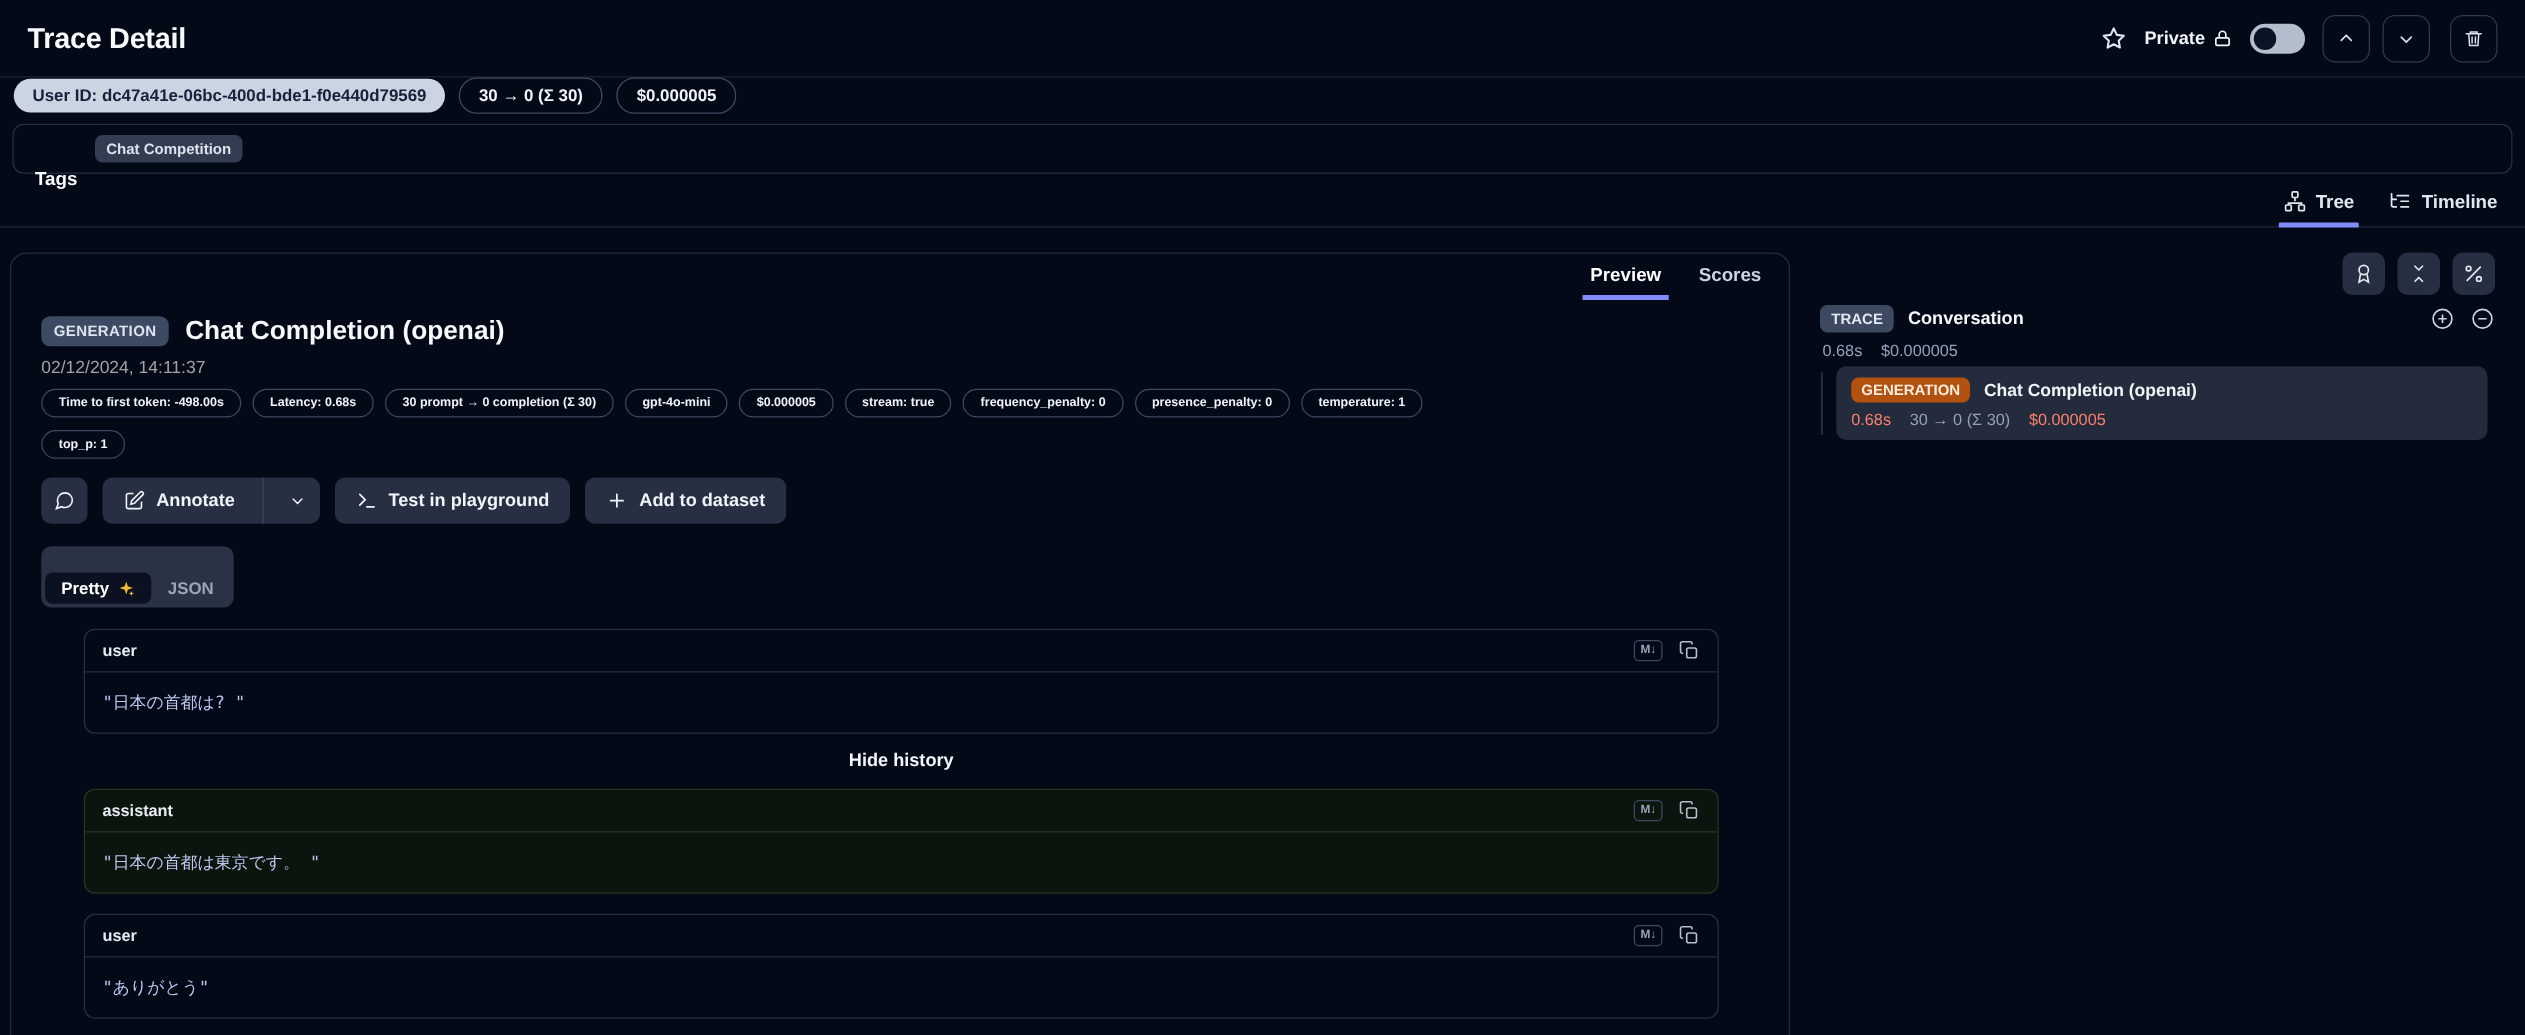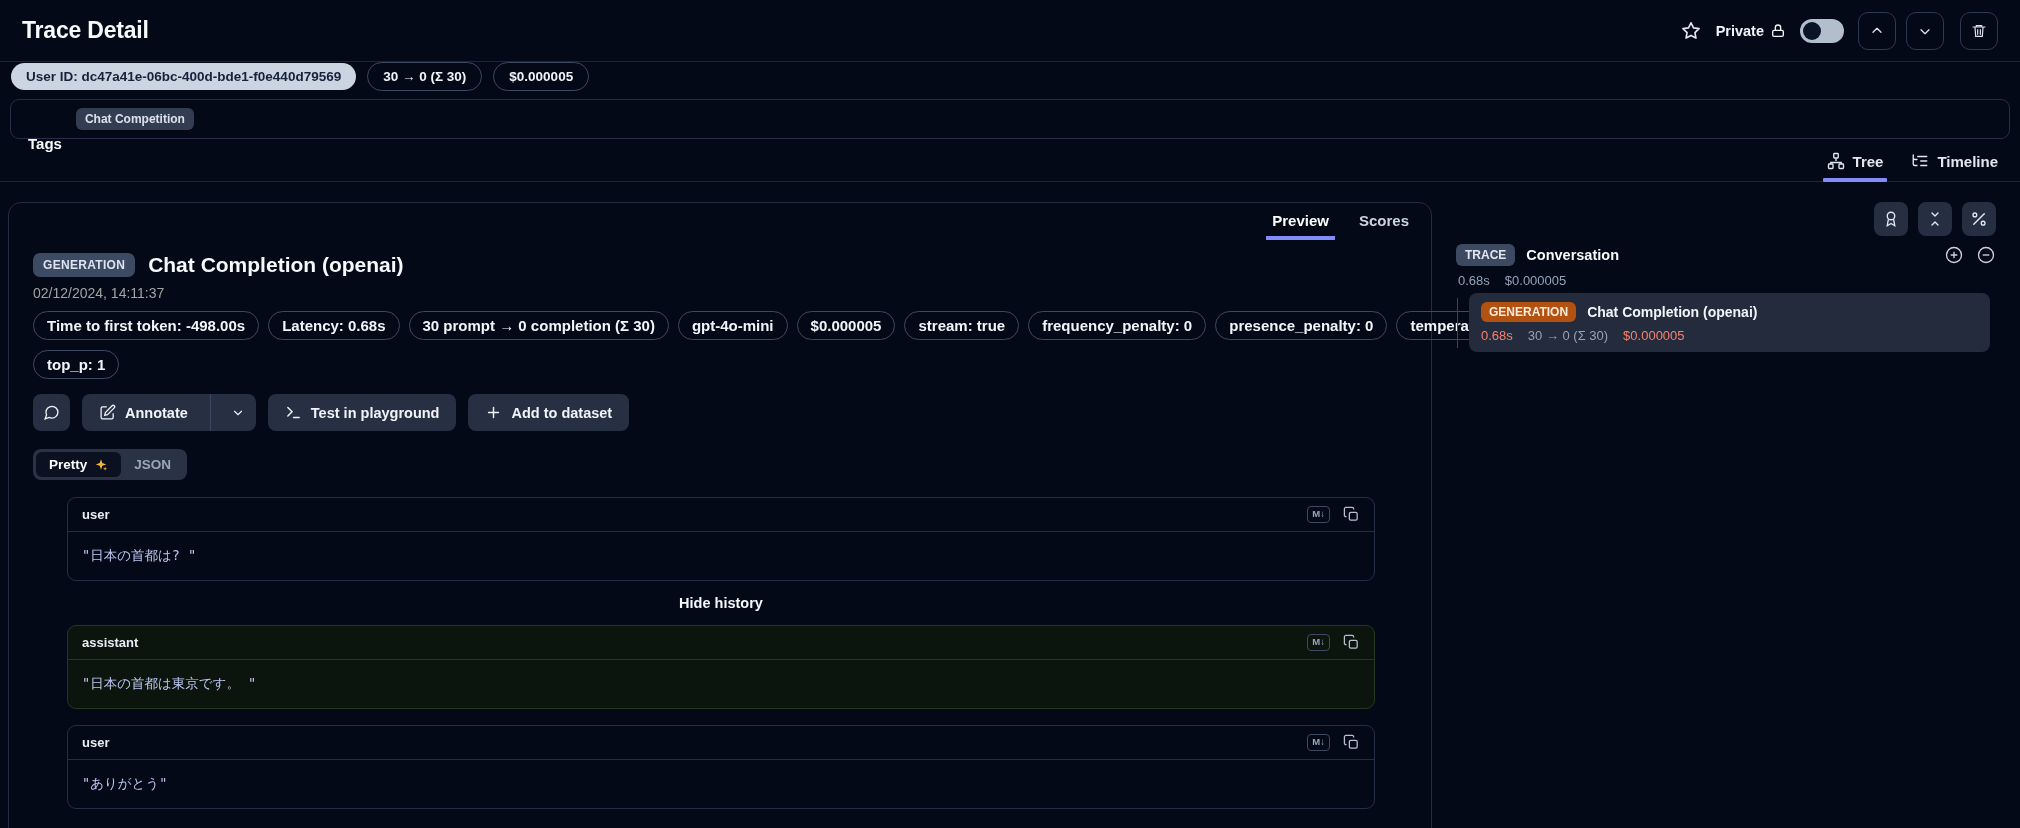--- a/index.html
+++ b/index.html
@@ -58,36 +58,36 @@
   .ptab.active{color:#ffffff;}
   .ptab.active::after{content:"";position:absolute;left:-6px;right:-6px;bottom:-2px;height:4px;background:#818cf8;}
 
   .obs-row{margin-top:50px;display:flex;align-items:center;gap:13px;}
   .type-badge{background:#3d4a64;color:#dde4ee;font-size:12px;font-weight:bold;letter-spacing:.3px;
     padding:5px 10px;border-radius:7px;}
   .obs-title{font-size:21px;font-weight:bold;color:#f6f8fb;}
   .obs-time{margin-top:8px;font-size:14px;color:#a3a3a3;}
 
   .pills-row{display:flex;gap:9px;margin-top:10px;flex-wrap:nowrap;}
-  .pill{border:1px solid #3e4a61;border-radius:999px;padding:5px 13px;font-size:15px;
+  .pill{border:1px solid #3e4a61;border-radius:999px;padding:5px 13px;font-size:10px;
     font-weight:bold;color:#f1f5f9;white-space:nowrap;}
 
   .actions{margin-top:15px;display:flex;align-items:center;gap:12px;}
   .act-btn{background:#272f43;border:none;border-radius:8px;height:37px;display:flex;align-items:center;
     gap:9px;padding:0 17px;color:#f1f5f9;font-size:14.5px;font-weight:bold;cursor:pointer;}
   .act-btn svg{width:17px;height:17px;}
   .act-btn.icon-only{width:37px;padding:0;justify-content:center;}
   .split{padding-right:0;}
   .split .divider{width:1px;height:37px;background:#3c4References0;background:#3c4860;margin-left:13px;}
   .split .caret{width:36px;height:37px;display:flex;align-items:center;justify-content:center;}
   .split .caret svg{width:14px;height:14px;}
 
   .fmt-toggle{margin-top:18px;display:inline-flex;background:#2a3346;border-radius:8px;padding:3px;}
   .seg{display:flex;align-items:center;gap:7px;padding:5px 13px;font-size:13.5px;font-weight:bold;
-    color:#9aa6b8;border-radius:6px;cursor:pointer;border:none;background:none;}
+    color:#9aa6b8;border-radius:6px;cursor:pointer;border:none;background:none;margin-top:18px;}
   .seg.active{background:#0b1120;color:#ffffff;}
   .seg svg{width:14px;height:14px;}
 
   
   .messages{margin:17px 32px 0 34px;}
   .msg{border:1px solid #242f47;border-radius:9px;margin-bottom:0;}
   .msg-head{display:flex;align-items:center;justify-content:space-between;
     padding:8px 14px;border-bottom:1px solid #242f47;}
   .msg-role{font-size:13px;font-weight:bold;color:#e8edf4;}
   .head-icons{display:flex;align-items:center;gap:13px;}

